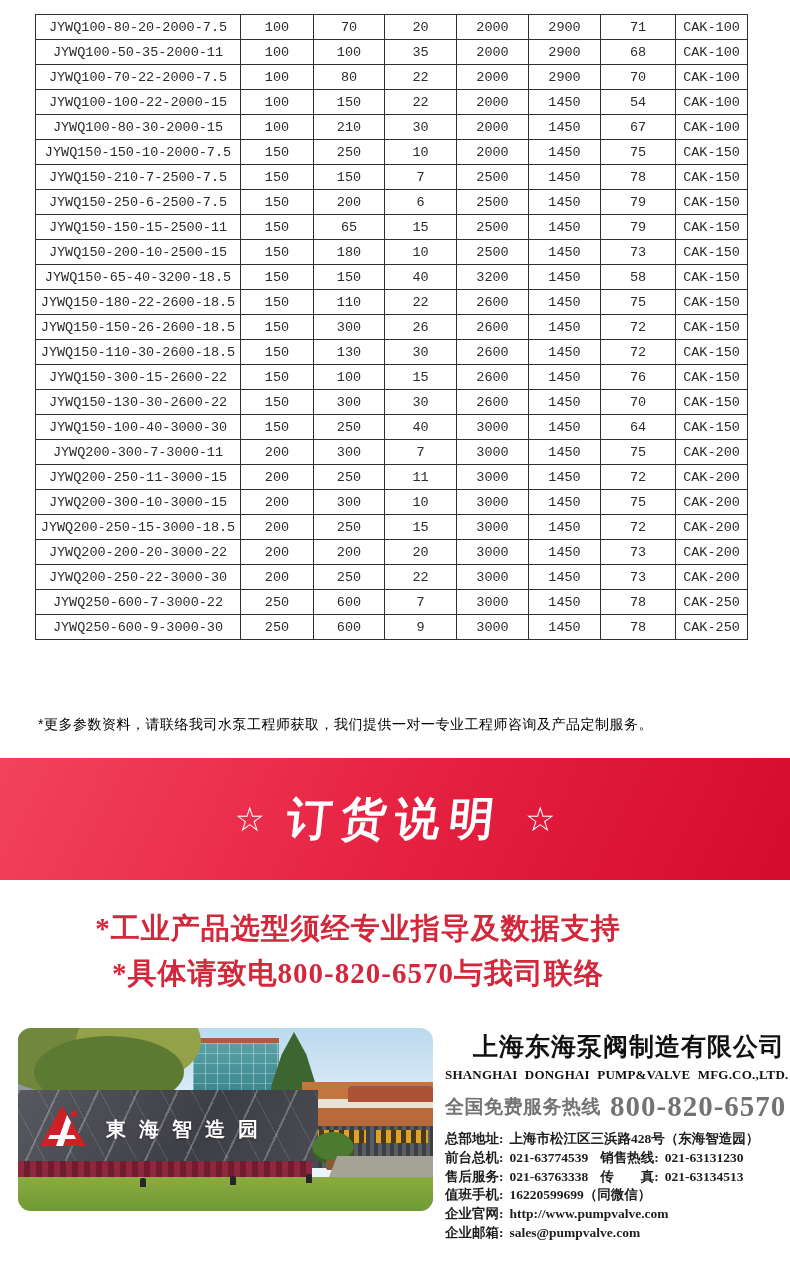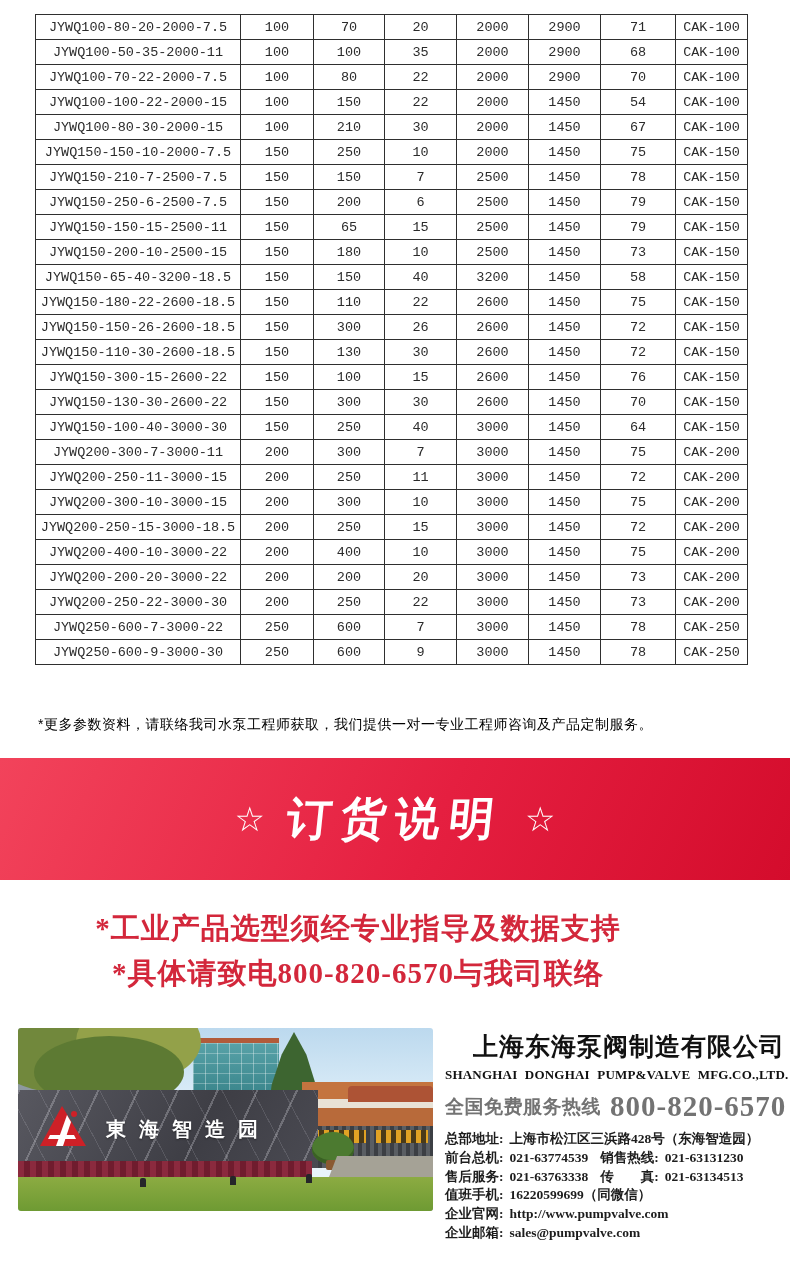--- a/index.html
+++ b/index.html
@@ -41,21 +41,21 @@
   
   .notices {
     position:absolute; left:0; top:906px; width:716px; text-align:center;
     color:#d3273b; font-family:"Liberation Serif", serif; font-weight:700;
     font-size:29px; line-height:45px; letter-spacing:1px;
   }
 
   
   .photo {
     position:absolute; left:18px; top:1028px; width:415px; height:183px;
-    overflow:hidden; border-radius:3px;
+    overflow:hidden; border-radius:13px;
     background:linear-gradient(#bcd9ee 0%,#dcedf8 40%,#e9f4fb 60%);
   }
   .photo .abs { position:absolute; }
   .ph-graybldg { left:0; top:6px; width:72px; height:62px; background:#8e99a0; }
   .ph-glass {
     left:175px; top:10px; width:86px; height:76px;
     border-top:5px solid #b15b3a;
     background-image:
       repeating-linear-gradient(90deg, rgba(255,255,255,.35) 0 1px, transparent 1px 12px),
       repeating-linear-gradient(0deg, rgba(255,255,255,.28) 0 1px, transparent 1px 10px),
@@ -356,30 +356,20 @@
           <td>CAK-200</td>
         </tr>
         <tr>
           <td>JYWQ200-250-15-3000-18.5</td>
           <td>200</td>
           <td>250</td>
           <td>15</td>
           <td>3000</td>
           <td>1450</td>
           <td>72</td>
-          <td>CAK-200</td>
-        </tr>
-        <tr>
-          <td>JYWQ200-400-10-3000-22</td>
-          <td>200</td>
-          <td>400</td>
-          <td>10</td>
-          <td>3000</td>
-          <td>1450</td>
-          <td>75</td>
           <td>CAK-200</td>
         </tr>
         <tr>
           <td>JYWQ200-200-20-3000-22</td>
           <td>200</td>
           <td>200</td>
           <td>20</td>
           <td>3000</td>
           <td>1450</td>
           <td>73</td>

